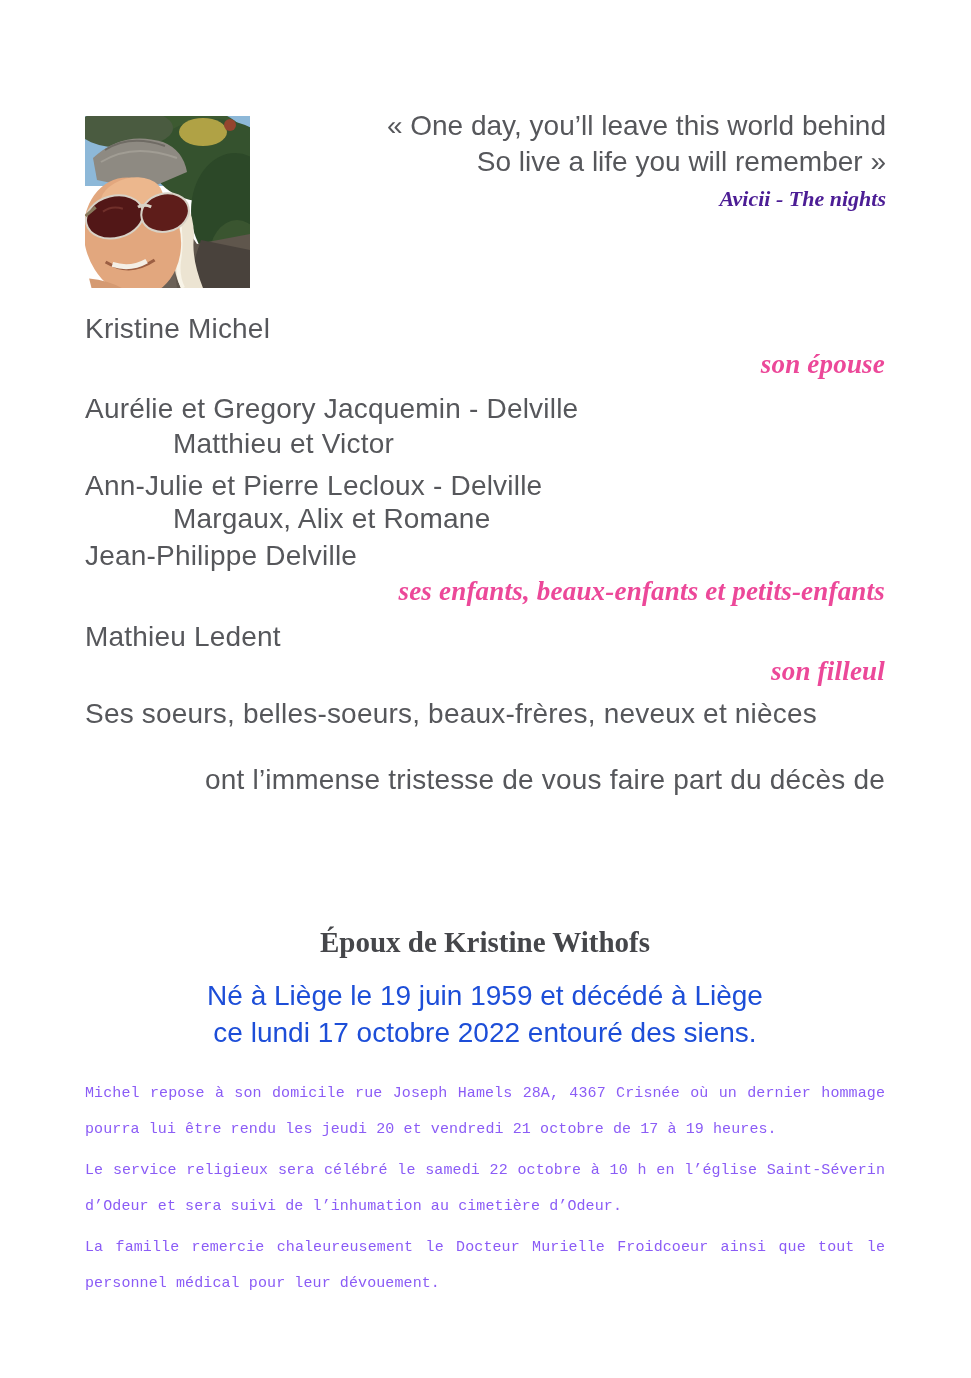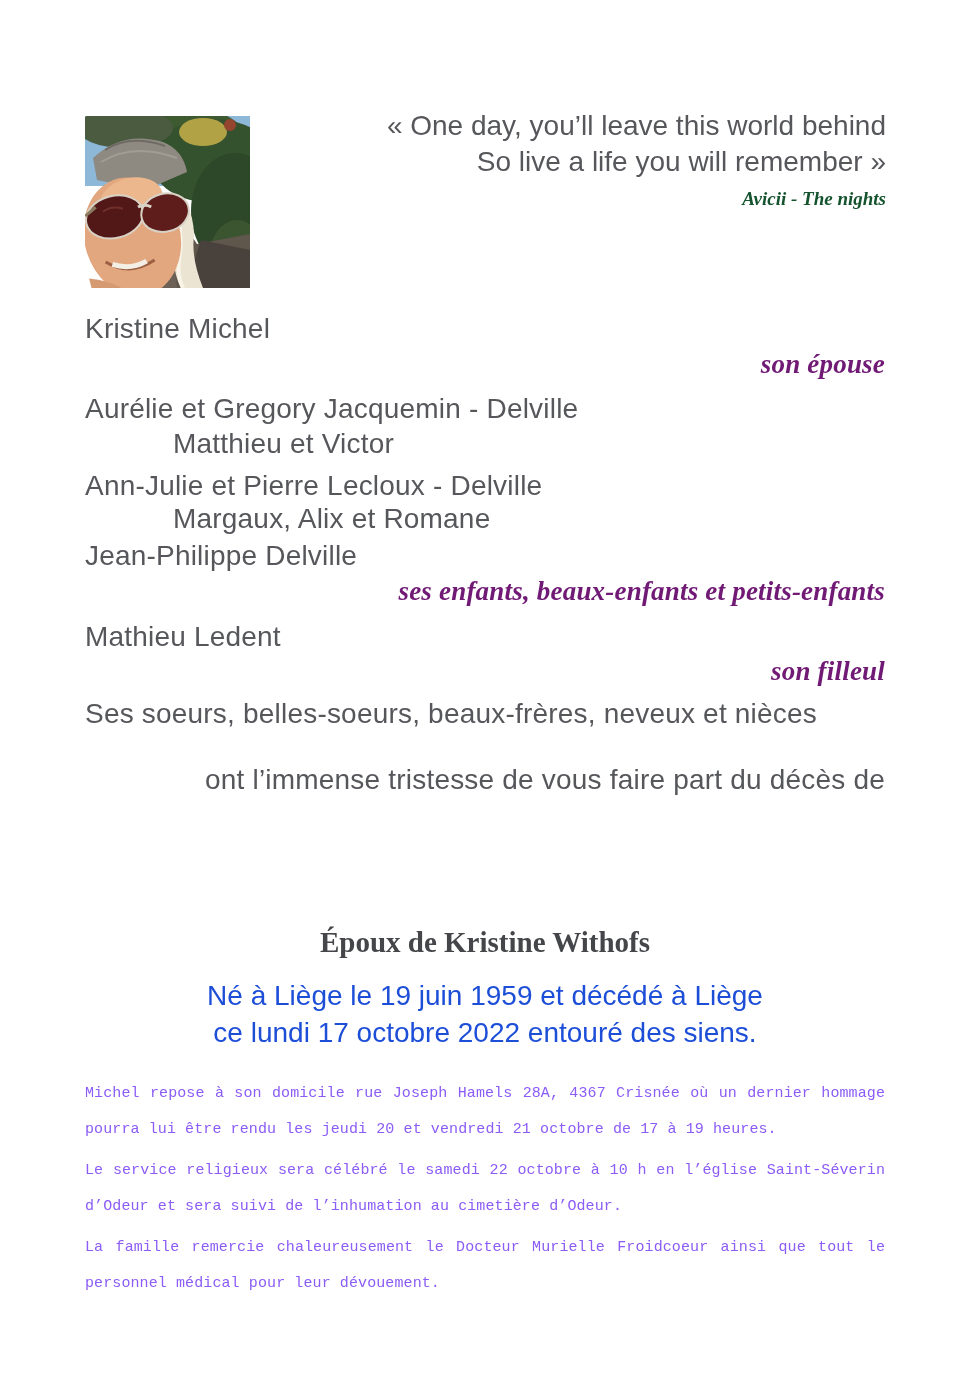--- a/index.html
+++ b/index.html
@@ -24,38 +24,38 @@
     color: #56575b;
   }
   .indent { padding-left: 88px; }
   .center { text-align: right; }
   .right  { text-align: right; }
   .role {
     font-family: "Liberation Serif", serif;
     font-style: italic;
     font-weight: 700;
     font-size: 27px;
-    color: #701a75;
+    color: #ec4899;
     letter-spacing: 0.2px;
   }
   .quote-block {
     position: absolute;
     top: 62px;
     right: 85px;
     text-align: right;
     font-size: 28px;
     line-height: 36px;
     color: #56575b;
   }
   .quote-attribution {
     font-family: "Liberation Serif", serif;
     font-style: italic;
     font-weight: 700;
-    font-size: 19px;
-    color: #14532d;
+    font-size: 22px;
+    color: #4c1d95;
     margin-top: 1px;
   }
   .deceased-title {
     position: absolute;
     top: 824px;
     left: 85px;
     width: 800px;
     text-align: center;
     font-family: "Liberation Serif", serif;
     font-weight: 700;

